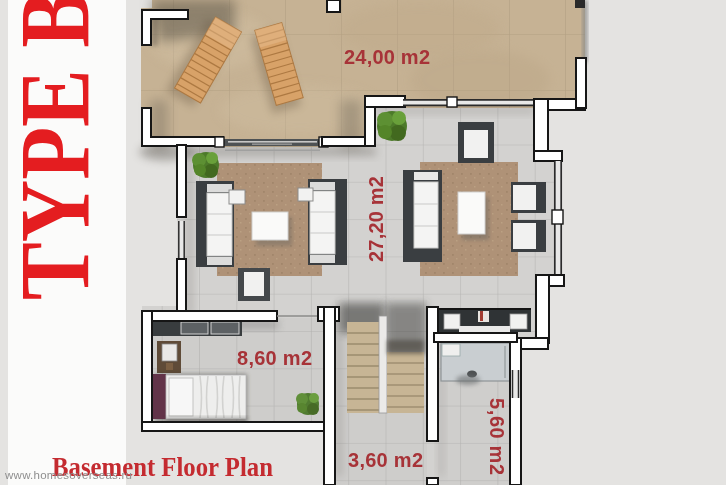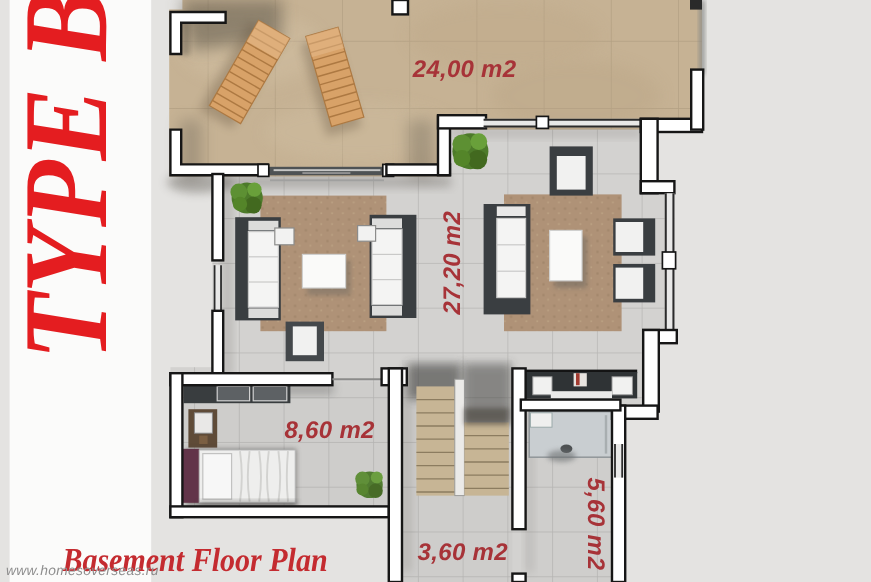--- a/index.html
+++ b/index.html
@@ -1,16 +1,16 @@
 <!DOCTYPE html>
 <html><head>
 <meta charset="utf-8">
 <style>
 html,body{margin:0;padding:0;background:#e4e3e1;}
-#page{position:relative;width:726px;height:485px;overflow:hidden;font-family:"Liberation Sans",sans-serif;font-style:italic;}
+#page{position:relative;width:726px;height:485px;overflow:hidden;font-family:"Liberation Sans",sans-serif;}
 </style>
 </head>
 <body>
 <div id="page">
 <svg width="726" height="485" viewBox="0 0 726 485" xmlns="http://www.w3.org/2000/svg">
 <defs>
 <filter id="b2" x="-40%" y="-40%" width="180%" height="180%">
           <feGaussianBlur stdDeviation="2"></feGaussianBlur>
         </filter>
 <filter id="b4" x="-60%" y="-60%" width="220%" height="220%">

